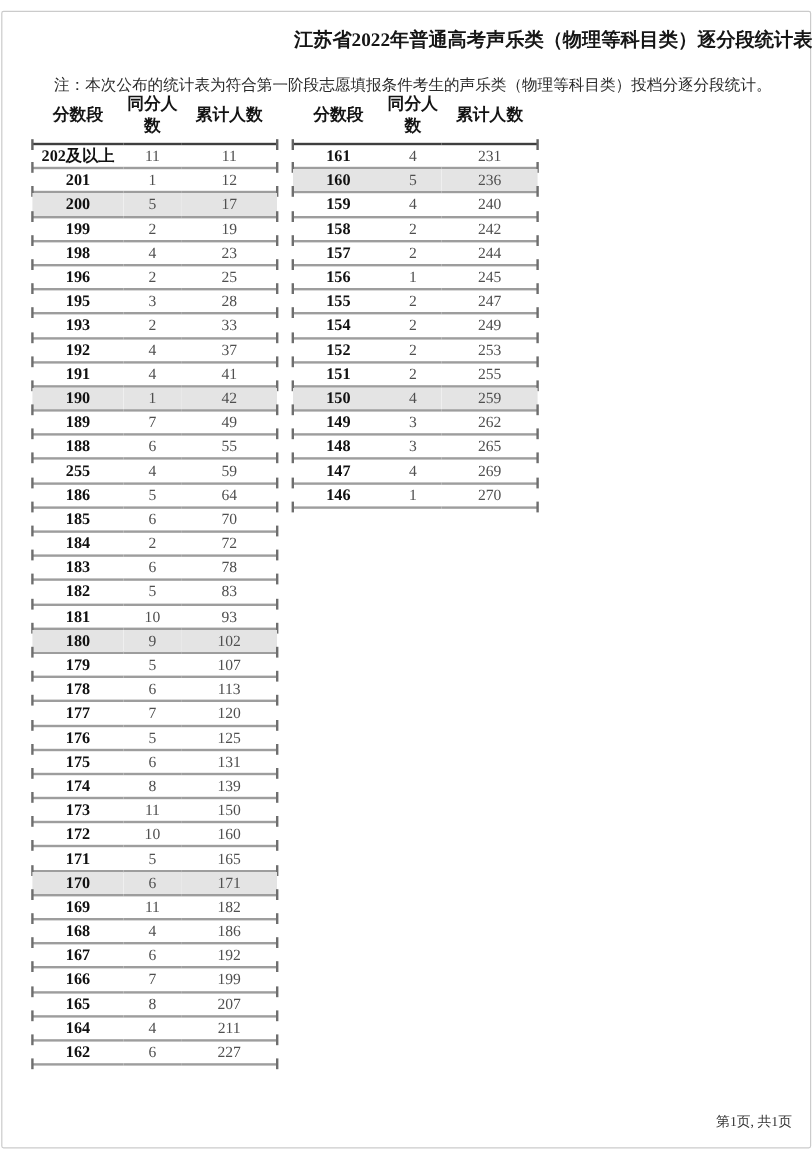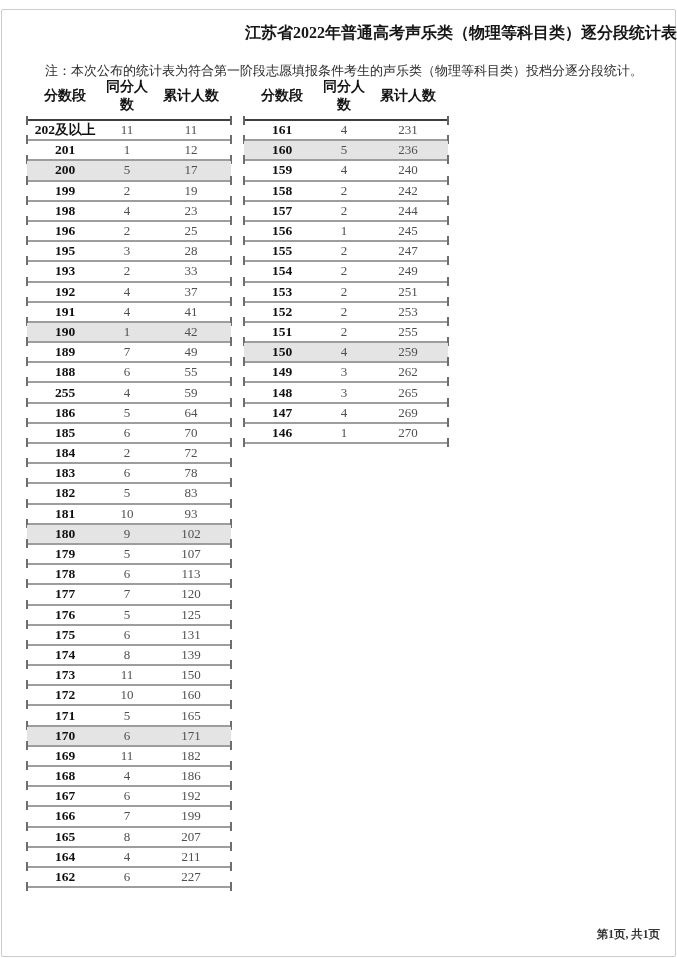--- a/index.html
+++ b/index.html
@@ -113,21 +113,20 @@
   }
   table.score-table tbody td:first-child::before { left: -1px; }
   table.score-table tbody td:last-child::after { right: -1px; }
 
   .footer {
     position: absolute;
     top: 927px;
     right: 17px;
     font-size: 11.5px;
     color: #333333;
-    font-weight: bold;
   }
 </style>
 </head>
 <body style="--shaded_row: #e4e4e4; --separator: #9d9d9d; --header_line: #3f3f3f; --score_text: #111111; --count_text: #4f4f4f;">
 
 <div class="page-border"></div>
 
 <h1 class="title">江苏省2022年普通高考声乐类（物理等科目类）逐分段统计表</h1>
 
 <p class="note">注：本次公布的统计表为符合第一阶段志愿填报条件考生的声乐类（物理等科目类）投档分逐分段统计。</p>
@@ -387,25 +386,20 @@
           <td>155</td>
           <td>2</td>
           <td>247</td>
         </tr>
         <tr>
           <td>154</td>
           <td>2</td>
           <td>249</td>
         </tr>
         <tr>
-          <td>153</td>
-          <td>2</td>
-          <td>251</td>
-        </tr>
-        <tr>
           <td>152</td>
           <td>2</td>
           <td>253</td>
         </tr>
         <tr>
           <td>151</td>
           <td>2</td>
           <td>255</td>
         </tr>
         <tr class="shaded">

